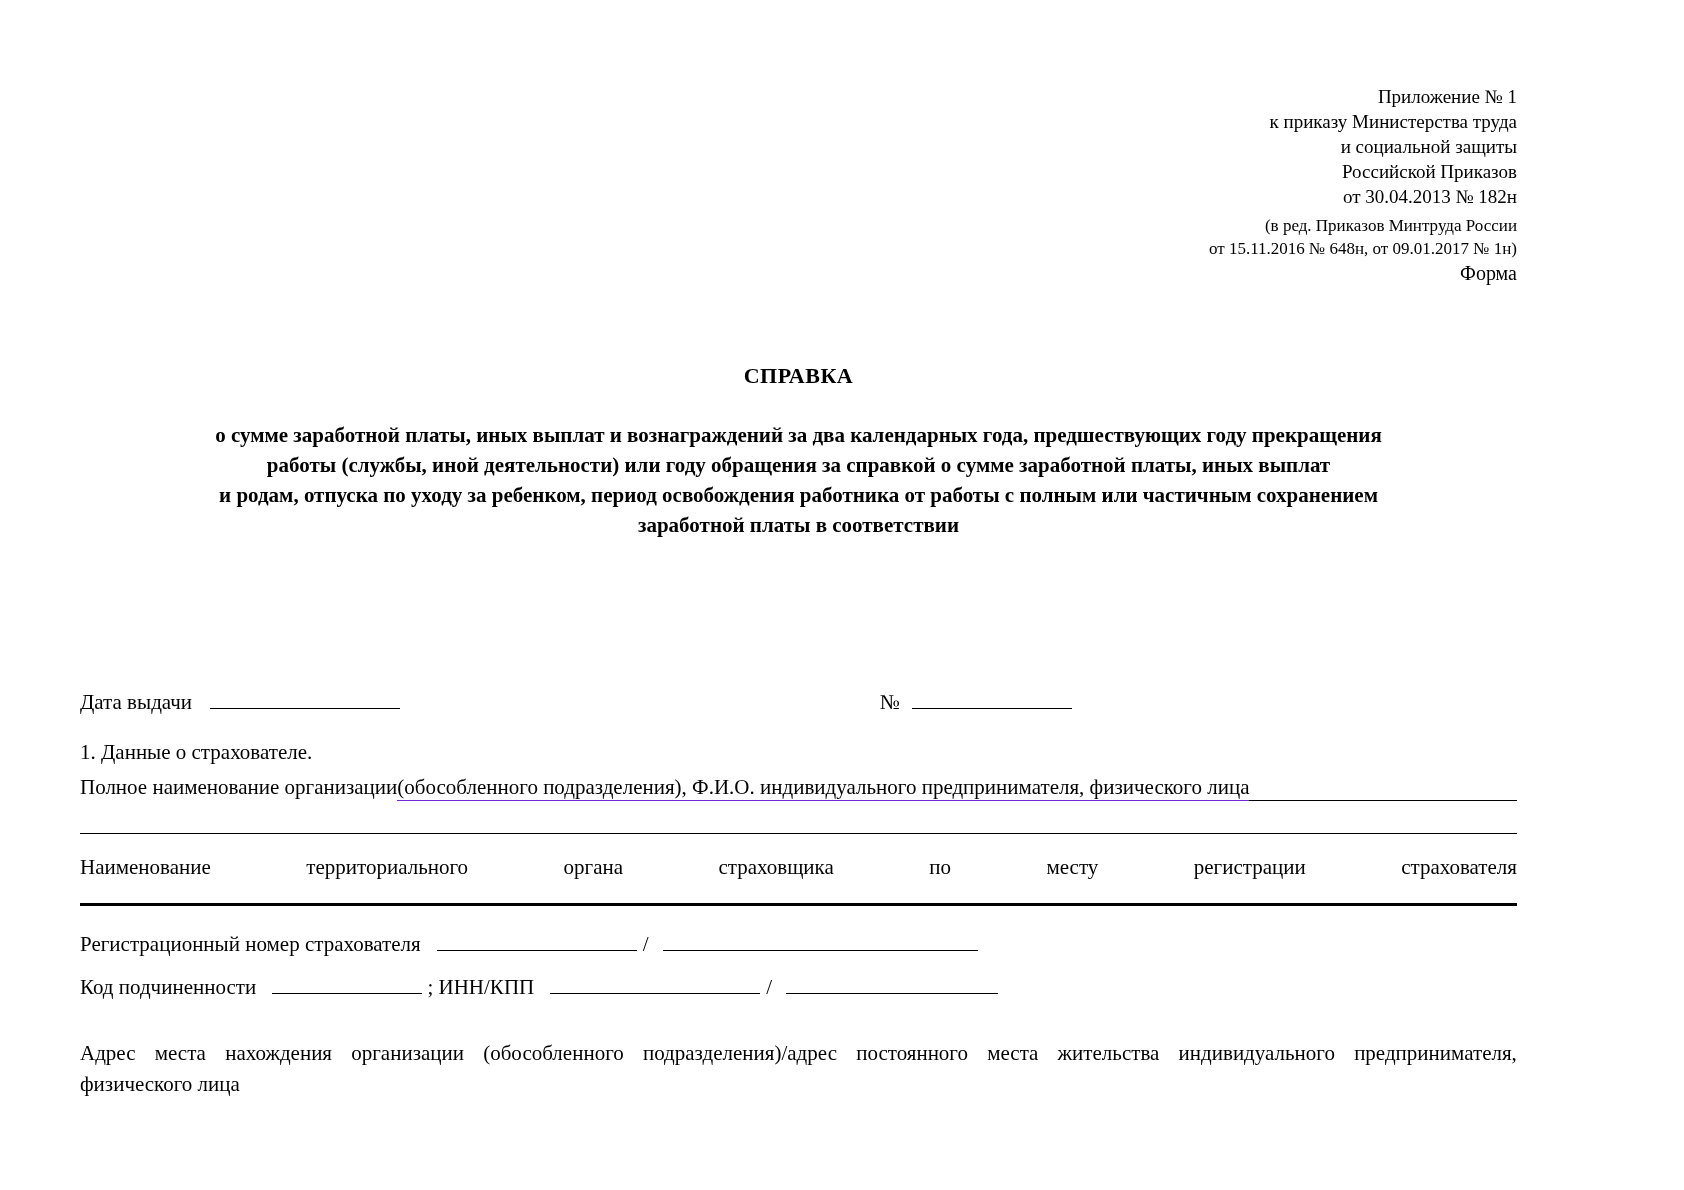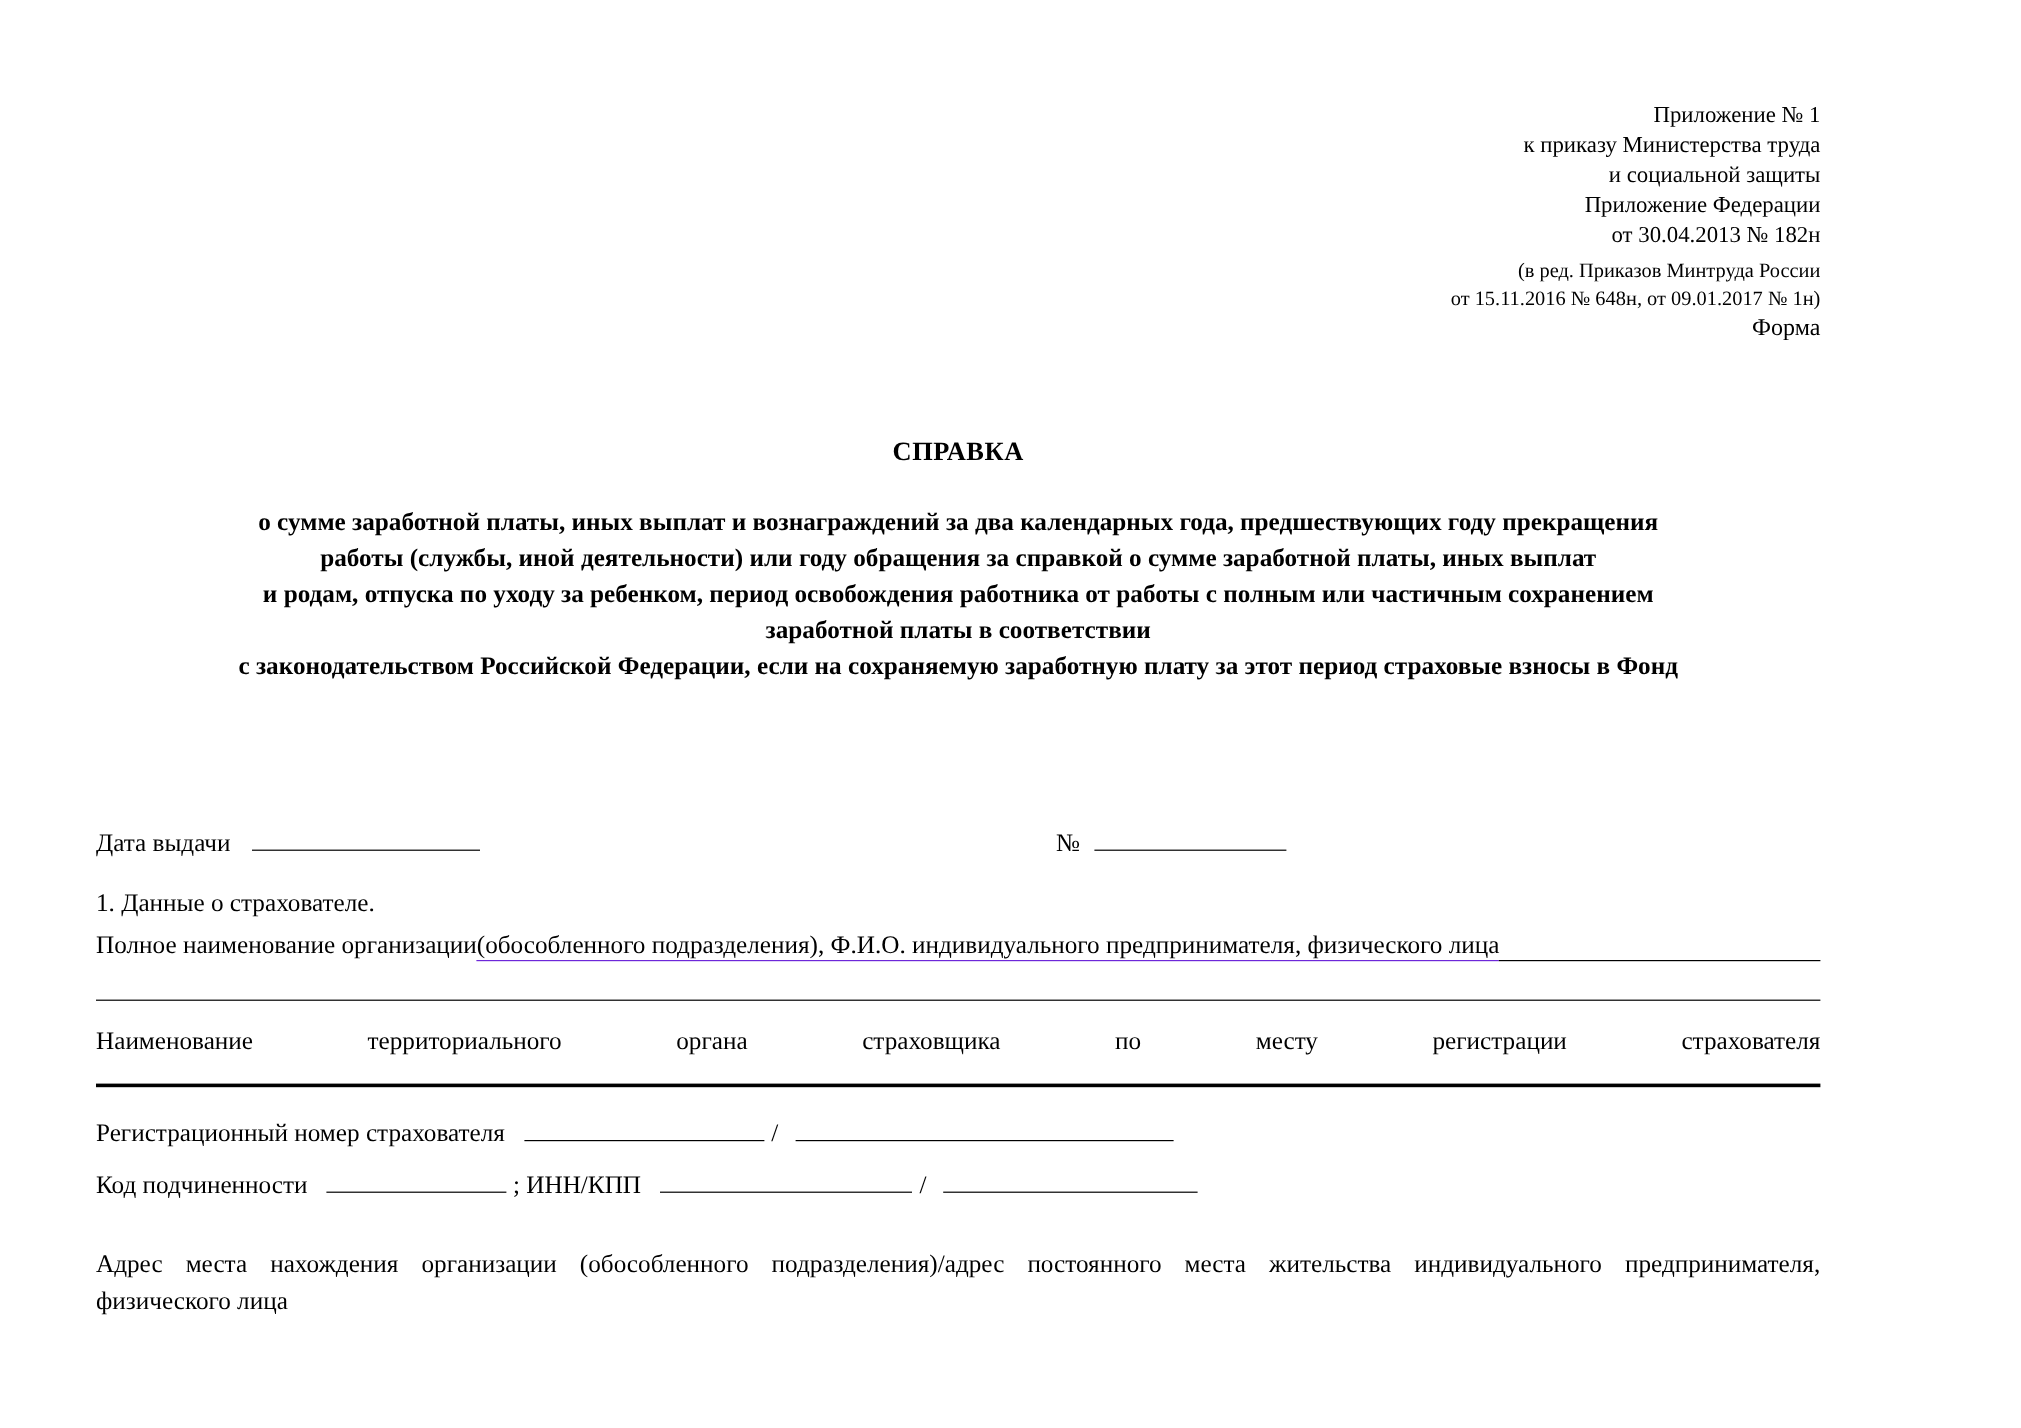--- a/index.html
+++ b/index.html
@@ -55,39 +55,38 @@
 </head>
 <body>
 
 <div class="page">
   <div class="content">
 
     <div class="abs ref-block right">
       <div>Приложение № 1</div>
       <div>к приказу Министерства труда</div>
       <div>и социальной защиты</div>
-      <div>Приложение Федерации</div>
+      <div>Российской Приказов</div>
       <div>от 30.04.2013 № 182н</div>
     </div>
 
     <div class="abs edit-note right">
       <div>(в ред. Приказов Минтруда России</div>
       <div>от 15.11.2016 № 648н, от 09.01.2017 № 1н)</div>
     </div>
 
     <div class="abs forma right">Форма</div>
 
     <div class="abs doc-title center">СПРАВКА</div>
 
     <div class="abs doc-subtitle">
       <div class="center">о сумме заработной платы, иных выплат и вознаграждений за два календарных года, предшествующих году прекращения</div>
       <div class="center">работы (службы, иной деятельности) или году обращения за справкой о сумме заработной платы, иных выплат</div>
       <div class="center">и родам, отпуска по уходу за ребенком, период освобождения работника от работы с полным или частичным сохранением</div>
       <div class="center">заработной платы в соответствии</div>
-      <div class="center">с законодательством Российской Федерации, если на сохраняемую заработную плату за этот период страховые взносы в Фонд</div>
     </div>
 
     <div class="abs date-row row">
       <span>Дата выдачи</span><span class="blank blank-date"></span>
       <span class="num-group row">
         <span>№</span><span class="blank blank-num"></span>
       </span>
     </div>
 
     <div class="abs section-heading">1. Данные о страхователе.</div>

